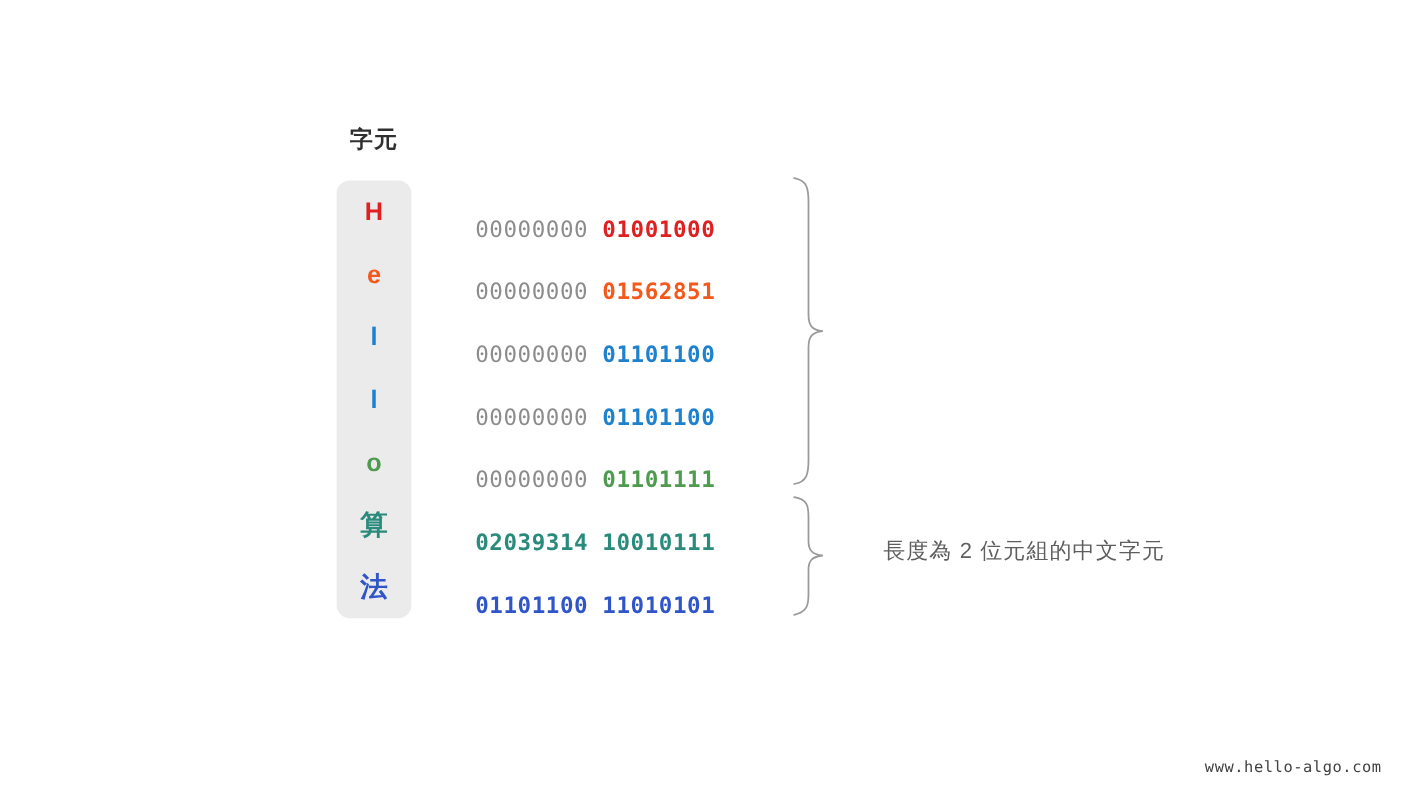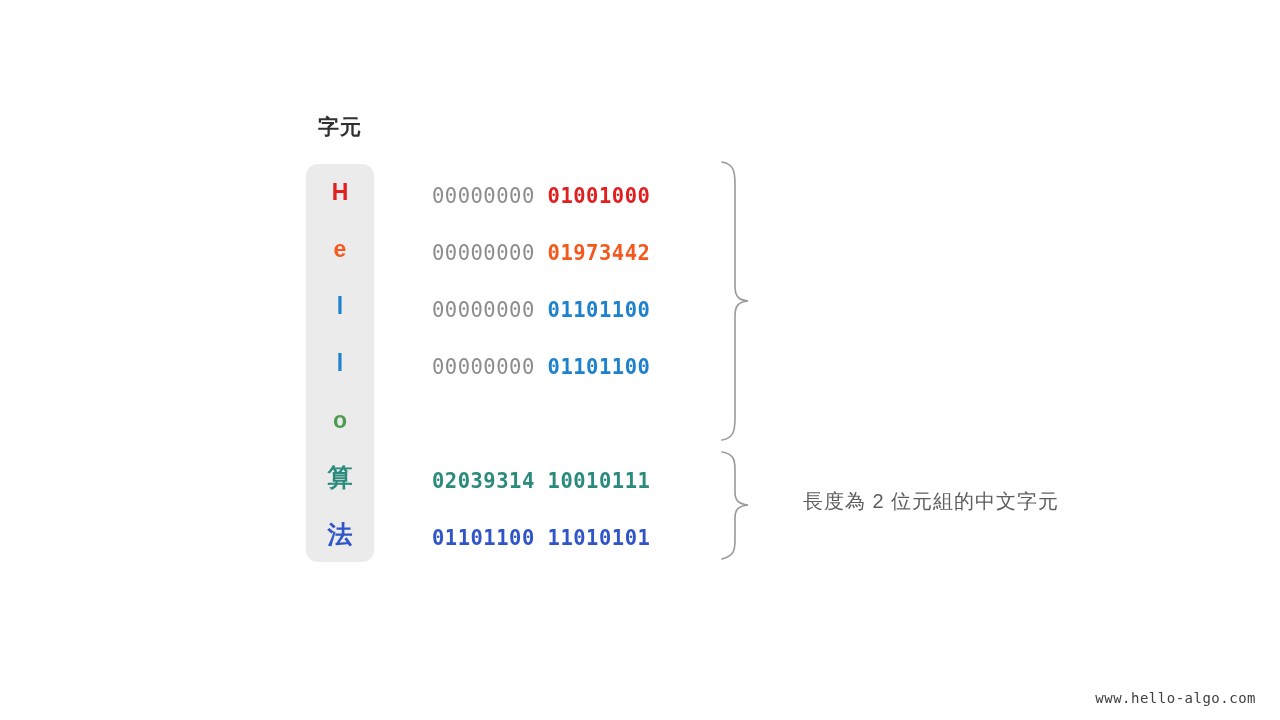--- a/index.html
+++ b/index.html
@@ -73,21 +73,21 @@
     font-weight: 700;
   }
   .row .glyph.cjk {
     font-size: 25px;
     font-weight: 700;
   }
   .row .bits {
     position: absolute;
     left: 432px;
     width: 252px;
-    top: 4px;
+    top: 16px;
     height: 57px;
     line-height: 57px;
     font-family: "DejaVu Sans Mono", "Liberation Mono", monospace;
     font-size: 20.5px;
     letter-spacing: 0.5px;
     white-space: pre;
     text-align: left;
   }
   .bits .hi {
     color: #8c8c8c;
@@ -137,35 +137,36 @@
 
   <div class="char-panel"></div>
 
   <div class="row" style="top:164px;">
     <div class="glyph" style="color: rgb(224, 32, 32);">H</div>
     <div class="bits"><span class="hi">00000000</span><span class="sp"> </span><span class="lo" style="color: rgb(224, 32, 32);">01001000</span></div>
   </div>
 
   <div class="row" style="top:221px;">
     <div class="glyph" style="color: rgb(244, 88, 28);">e</div>
-    <div class="bits"><span class="hi">00000000</span><span class="sp"> </span><span class="lo" style="color: rgb(244, 88, 28);">01973442</span></div>
+    <div class="bits"><span class="hi">00000000</span><span class="sp"> </span><span class="lo" style="color: rgb(244, 88, 28);">01562851</span></div>
   </div>
 
   <div class="row" style="top:278px;">
     <div class="glyph" style="color: rgb(30, 129, 205);">l</div>
     <div class="bits"><span class="hi">00000000</span><span class="sp"> </span><span class="lo" style="color: rgb(30, 129, 205);">01101100</span></div>
   </div>
 
   <div class="row" style="top:335px;">
     <div class="glyph" style="color: rgb(30, 129, 205);">l</div>
     <div class="bits"><span class="hi">00000000</span><span class="sp"> </span><span class="lo" style="color: rgb(30, 129, 205);">01101100</span></div>
   </div>
 
   <div class="row" style="top:392px;">
     <div class="glyph" style="color: rgb(78, 154, 78);">o</div>
+    <div class="bits"><span class="hi">00000000</span><span class="sp"> </span><span class="lo" style="color: rgb(78, 154, 78);">01101111</span></div>
   </div>
 
   <div class="row" style="top:449px;">
     <div class="glyph cjk" style="color: rgb(42, 138, 123);">算</div>
     <div class="bits"><span class="full" style="color: rgb(42, 138, 123);">02039314</span><span class="sp"> </span><span class="full" style="color: rgb(42, 138, 123);">10010111</span></div>
   </div>
 
   <div class="row" style="top:506px;">
     <div class="glyph cjk" style="color: rgb(47, 85, 200);">法</div>
     <div class="bits"><span class="full" style="color: rgb(47, 85, 200);">01101100</span><span class="sp"> </span><span class="full" style="color: rgb(47, 85, 200);">11010101</span></div>

